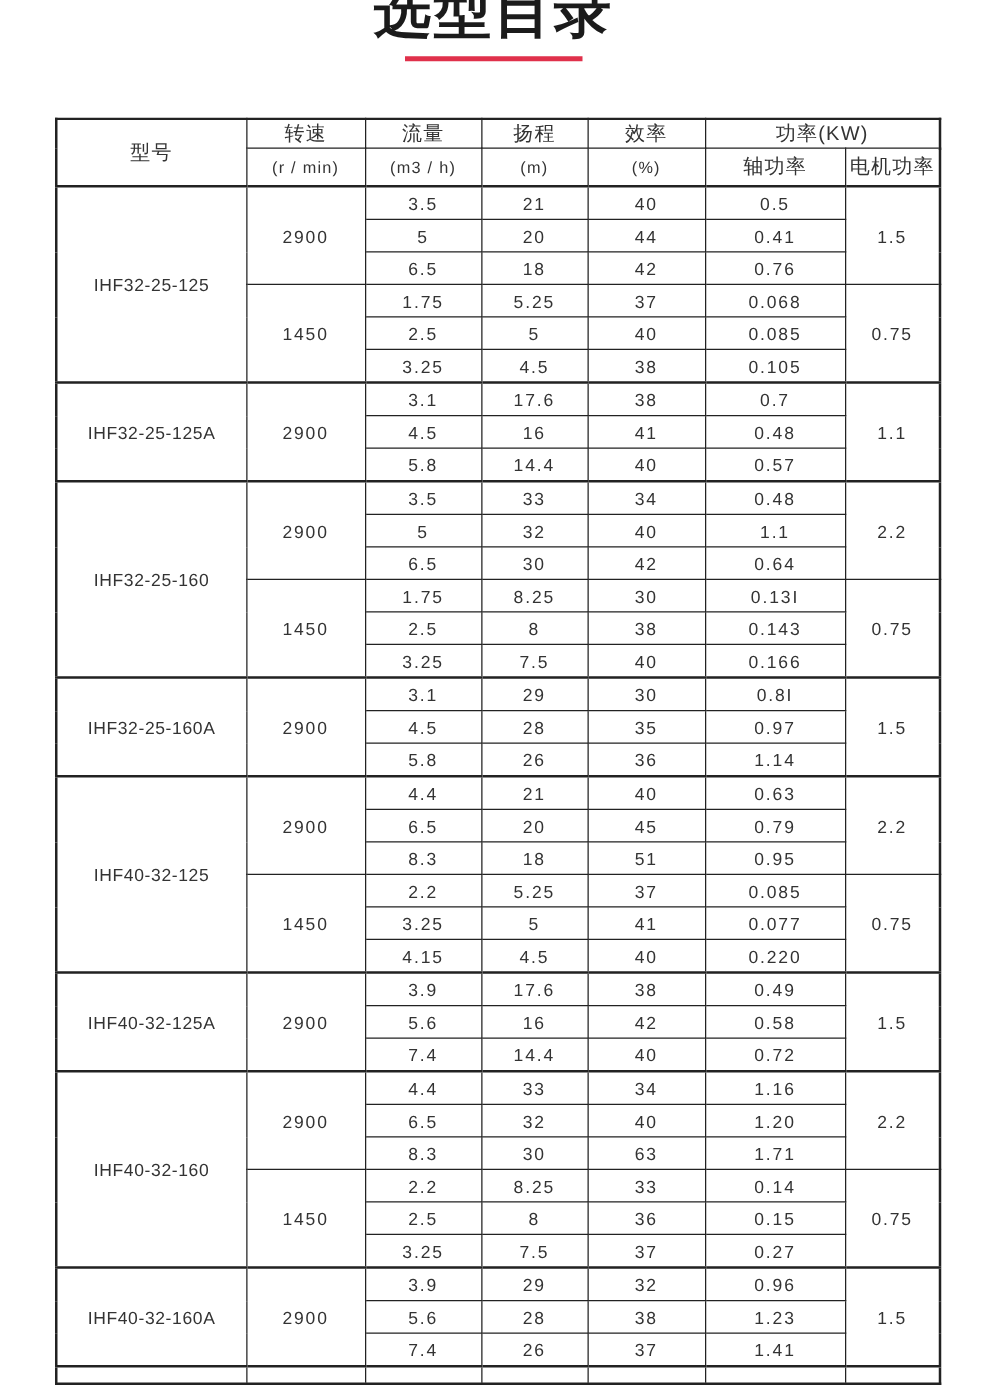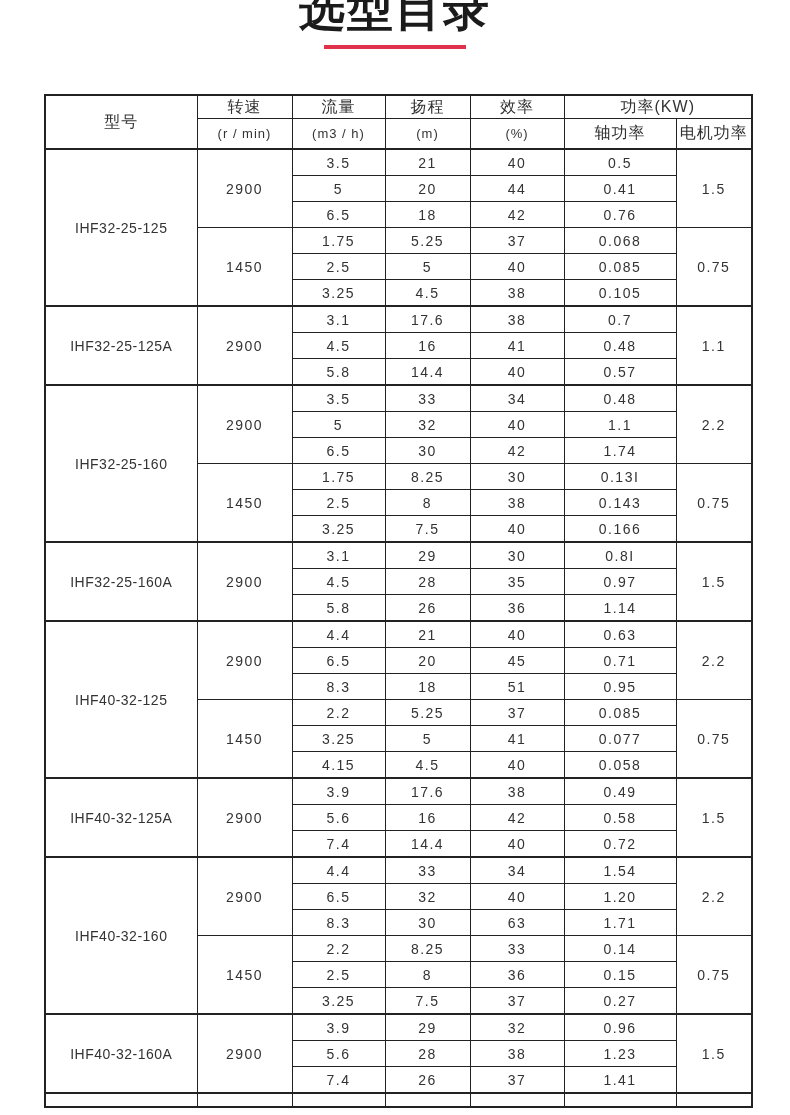--- a/index.html
+++ b/index.html
@@ -182,21 +182,21 @@
         <tr>
           <td>5</td>
           <td>32</td>
           <td>40</td>
           <td>1.1</td>
         </tr>
         <tr>
           <td>6.5</td>
           <td>30</td>
           <td>42</td>
-          <td>1.74</td>
+          <td>0.64</td>
         </tr>
         <tr>
           <td rowspan="3">1450</td>
           <td>1.75</td>
           <td>8.25</td>
           <td>30</td>
           <td>0.13I</td>
           <td rowspan="3">0.75</td>
         </tr>
         <tr>
@@ -238,21 +238,21 @@
           <td>4.4</td>
           <td>21</td>
           <td>40</td>
           <td>0.63</td>
           <td rowspan="3">2.2</td>
         </tr>
         <tr>
           <td>6.5</td>
           <td>20</td>
           <td>45</td>
-          <td>0.71</td>
+          <td>0.79</td>
         </tr>
         <tr>
           <td>8.3</td>
           <td>18</td>
           <td>51</td>
           <td>0.95</td>
         </tr>
         <tr>
           <td rowspan="3">1450</td>
           <td>2.2</td>
@@ -264,21 +264,21 @@
         <tr>
           <td>3.25</td>
           <td>5</td>
           <td>41</td>
           <td>0.077</td>
         </tr>
         <tr>
           <td>4.15</td>
           <td>4.5</td>
           <td>40</td>
-          <td>0.058</td>
+          <td>0.220</td>
         </tr>
         <tr class="block-start">
           <td rowspan="3" class="model-cell">IHF40-32-125A</td>
           <td rowspan="3">2900</td>
           <td>3.9</td>
           <td>17.6</td>
           <td>38</td>
           <td>0.49</td>
           <td rowspan="3">1.5</td>
         </tr>
@@ -293,21 +293,21 @@
           <td>14.4</td>
           <td>40</td>
           <td>0.72</td>
         </tr>
         <tr class="block-start">
           <td rowspan="6" class="model-cell">IHF40-32-160</td>
           <td rowspan="3">2900</td>
           <td>4.4</td>
           <td>33</td>
           <td>34</td>
-          <td>1.54</td>
+          <td>1.16</td>
           <td rowspan="3">2.2</td>
         </tr>
         <tr>
           <td>6.5</td>
           <td>32</td>
           <td>40</td>
           <td>1.20</td>
         </tr>
         <tr>
           <td>8.3</td>

